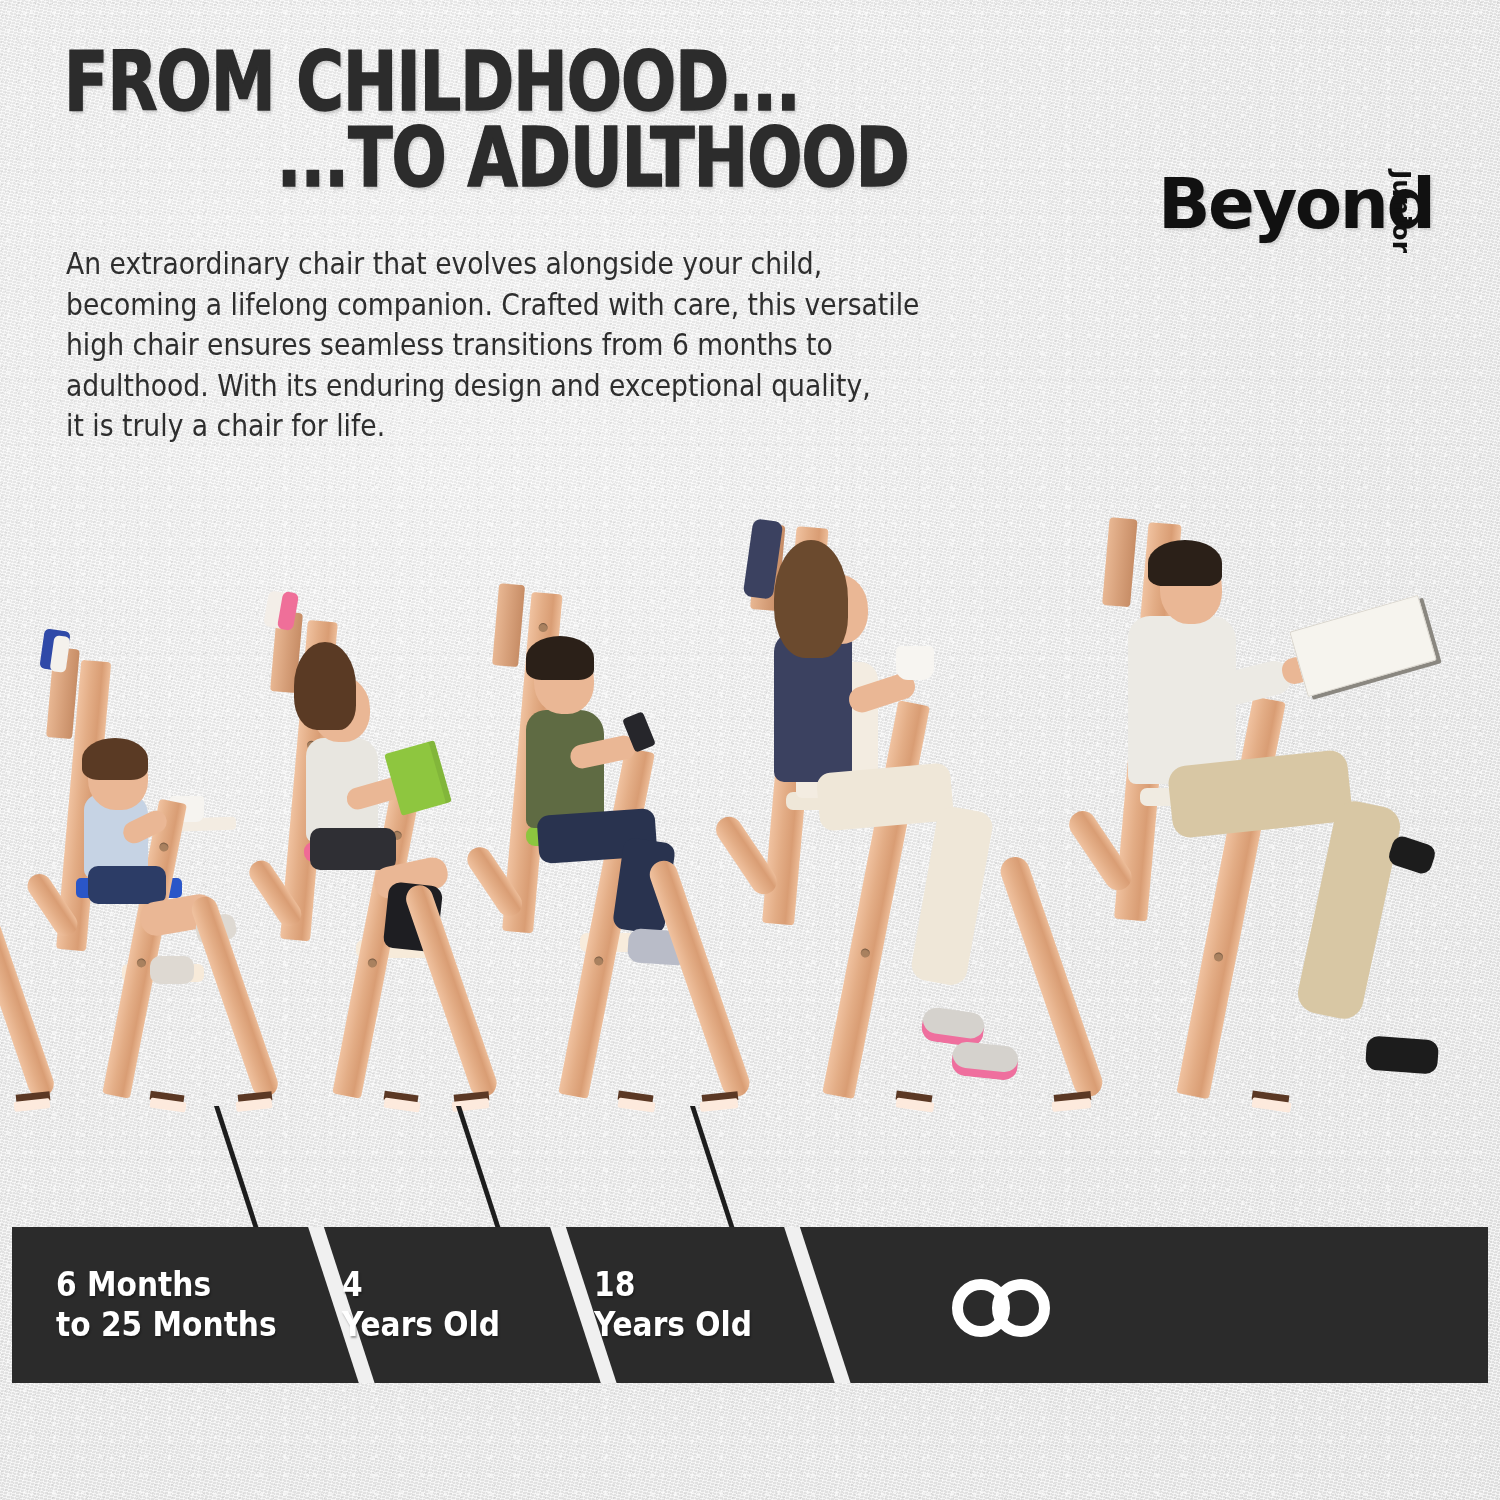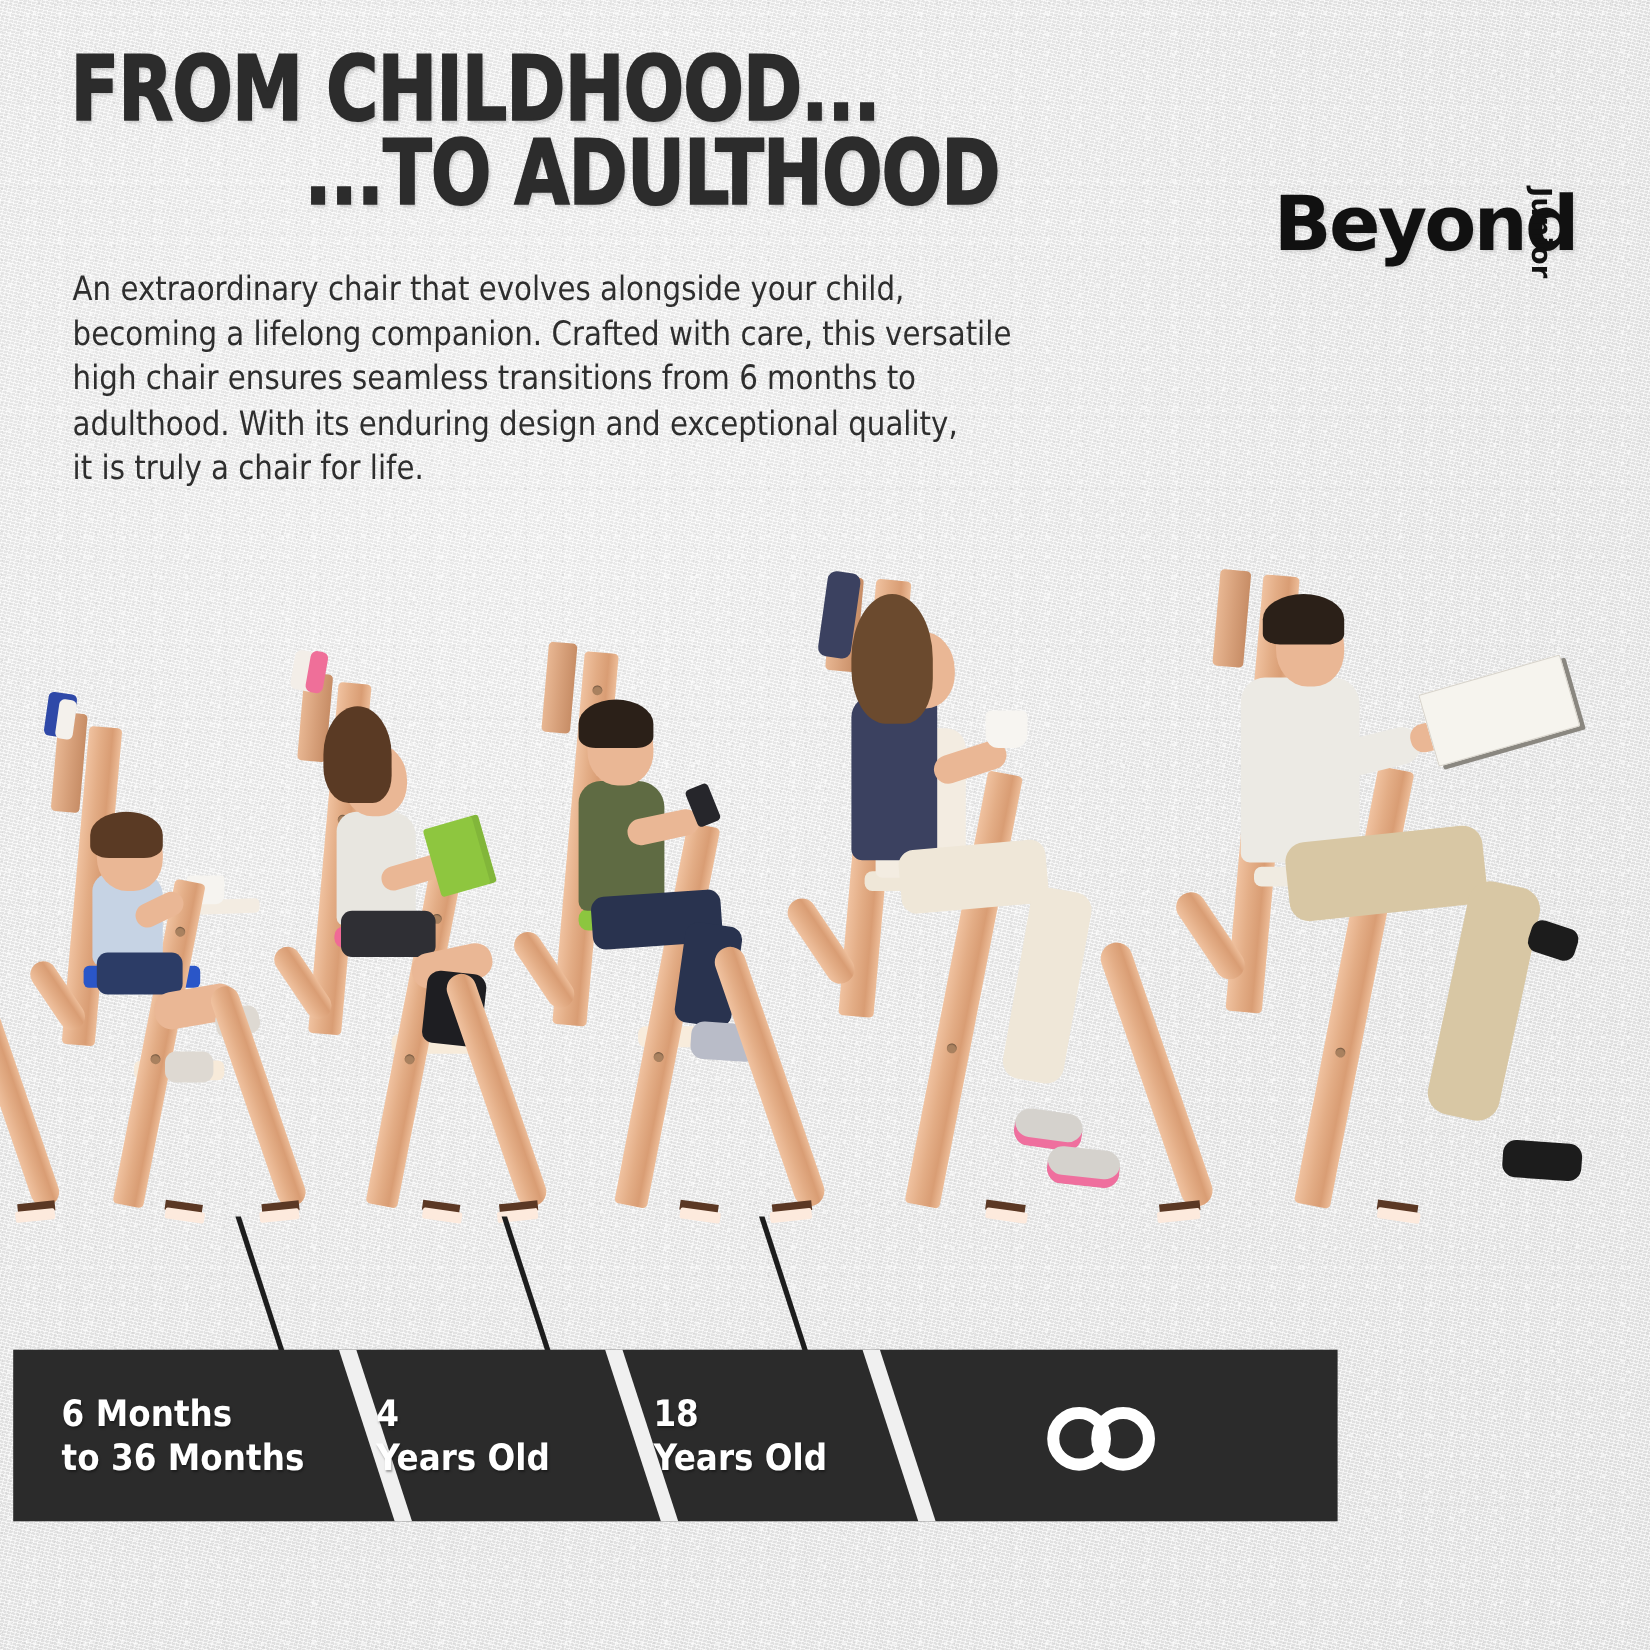--- a/index.html
+++ b/index.html
@@ -114,21 +114,21 @@
   .hair-brown{background:#5a3a24;}
   .hair-dark{background:#2b2018;}
 
   
   .divider-top{
     position:absolute;
     background:#1d1d1d;
     transform-origin:top left;
   }
   .banner{
-    position:absolute;left:12px;top:1227px;width:1204px;height:156px;
+    position:absolute;left:12px;top:1227px;width:1476px;height:156px;
     background:#2b2b2b;
     overflow:hidden;
   }
   .banner-gap{
     position:absolute;top:-20px;height:210px;width:15px;
     background:#f0f0f0;
     transform-origin:top center;
     transform:rotate(-18deg);
   }
   .seg{
@@ -352,21 +352,21 @@
   <div class="divider-top" style="left:690px;top:1106px;width:5px;height:128px;transform:skewX(18deg);"></div>
 
   <div class="banner">
 
     <div class="banner-gap" style="left:290px;"></div>
     <div class="banner-gap" style="left:532px;"></div>
     <div class="banner-gap" style="left:766px;"></div>
 
     <div class="seg" style="left:44px;width:250px;">
       <span>6 Months</span>
-      <span>to 36 Months</span>
+      <span>to 25 Months</span>
     </div>
 
     <div class="seg" style="left:330px;width:220px;">
       <span>4</span>
       <span>Years Old</span>
     </div>
 
     <div class="seg" style="left:582px;width:220px;">
       <span>18</span>
       <span>Years Old</span>

